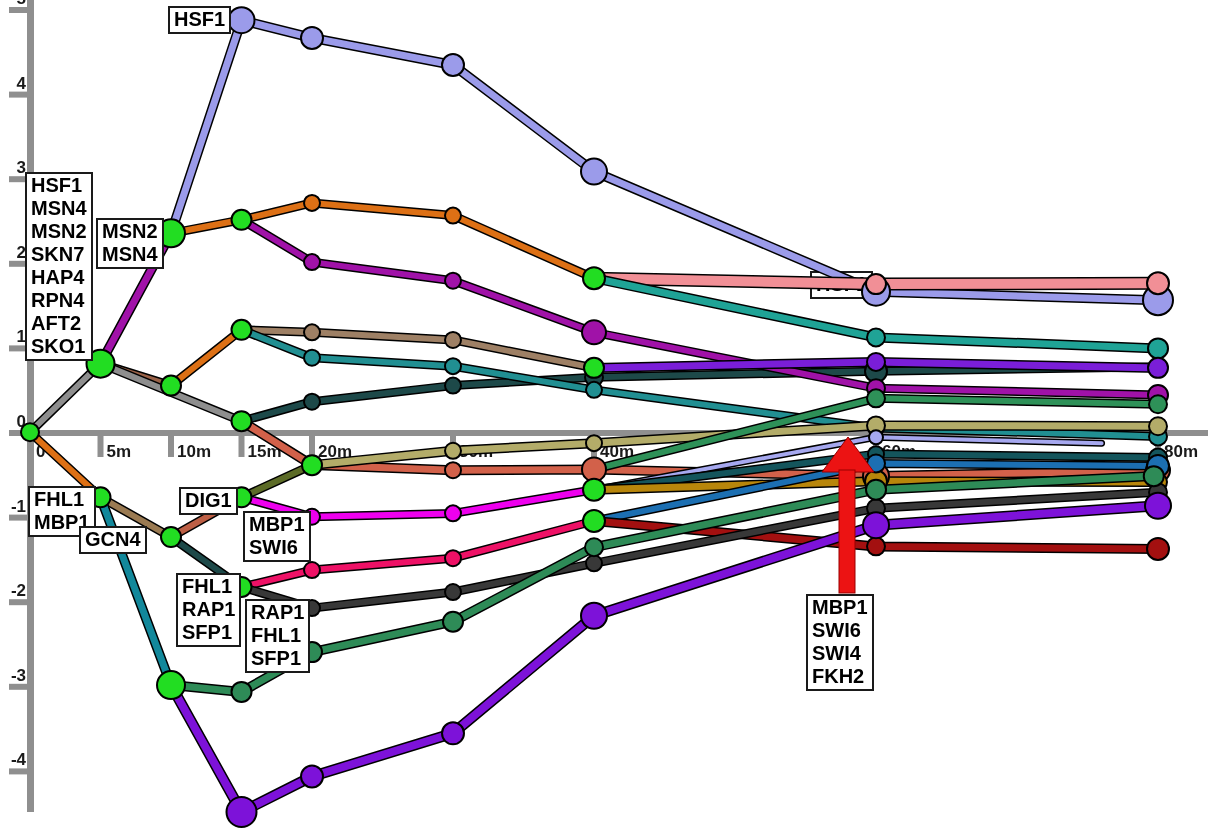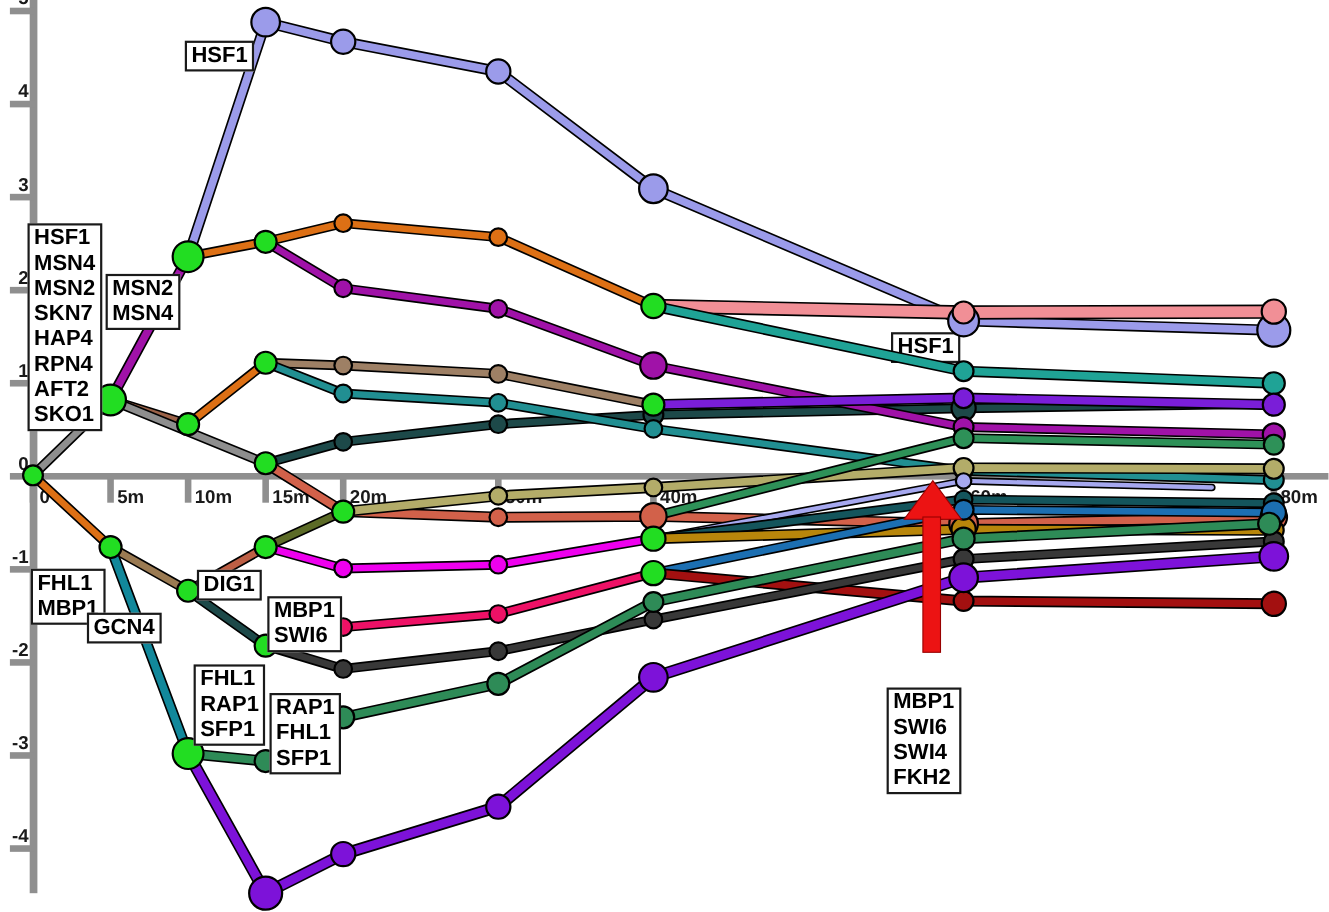--- a/index.html
+++ b/index.html
@@ -1,21 +1,21 @@
 <!DOCTYPE html>
 <html><head>
 <meta charset="utf-8">
 <style>
   html,body{margin:0;padding:0;background:#fff;}
   #stage{position:relative;width:1208px;height:829px;background:#ffffff;overflow:hidden;
          font-family:"Liberation Sans",sans-serif;}
   #chart-svg{position:absolute;left:0;top:0;z-index:1;}
   .nodelabel{position:absolute;background:#ffffff;border:2px solid #1a1a1a;
              color:#000;font-weight:bold;font-size:20px;line-height:23px;
-             padding:0px 4px 1px 4px;white-space:pre;z-index:2;margin-top:31px;}
+             padding:0px 4px 1px 4px;white-space:pre;z-index:2;}
   .nodelabel.under{z-index:0;}
 </style>
 </head>
 <body>
 
 <div id="stage">
   <svg id="chart-svg" width="1208" height="829">
       <rect x="27" y="0" width="7" height="812" fill="#8f8f8f"></rect>
       <rect x="27" y="430" width="1181" height="6" fill="#8f8f8f"></rect>
       <rect x="9" y="7" width="22" height="6" fill="#8f8f8f"></rect>

